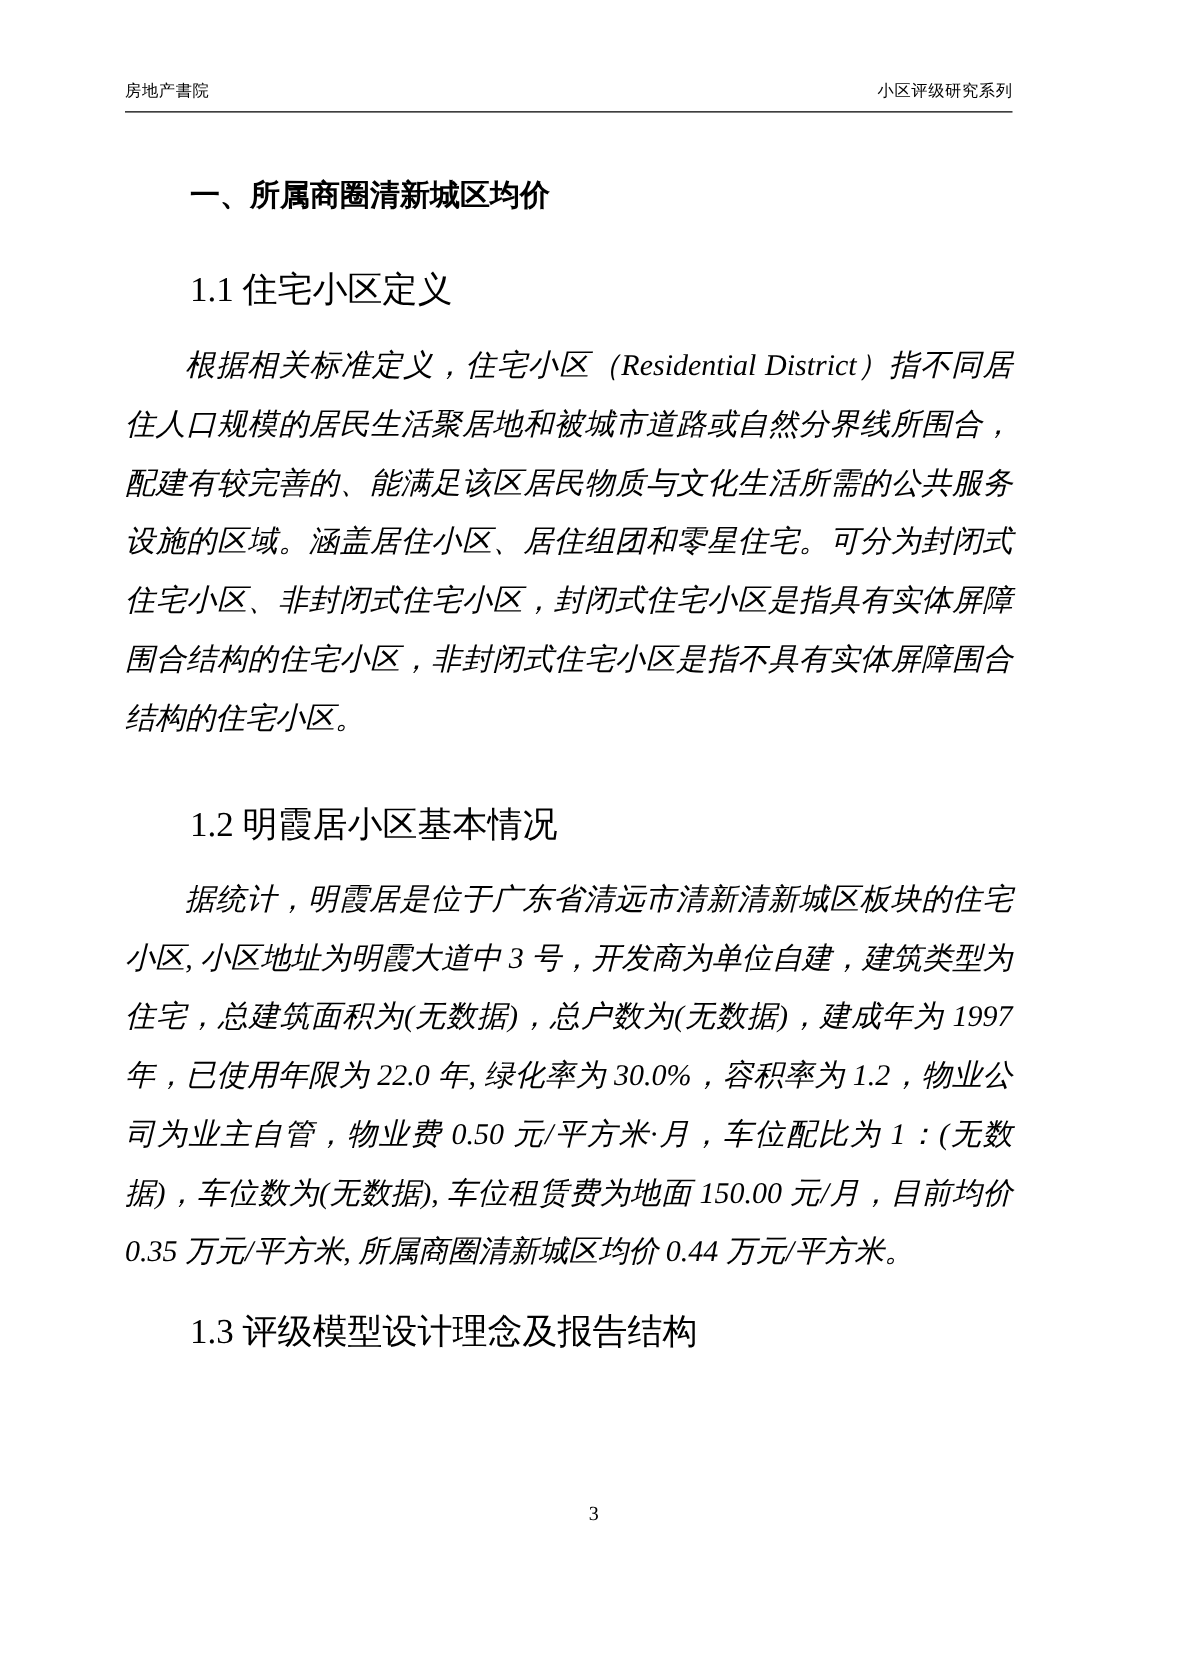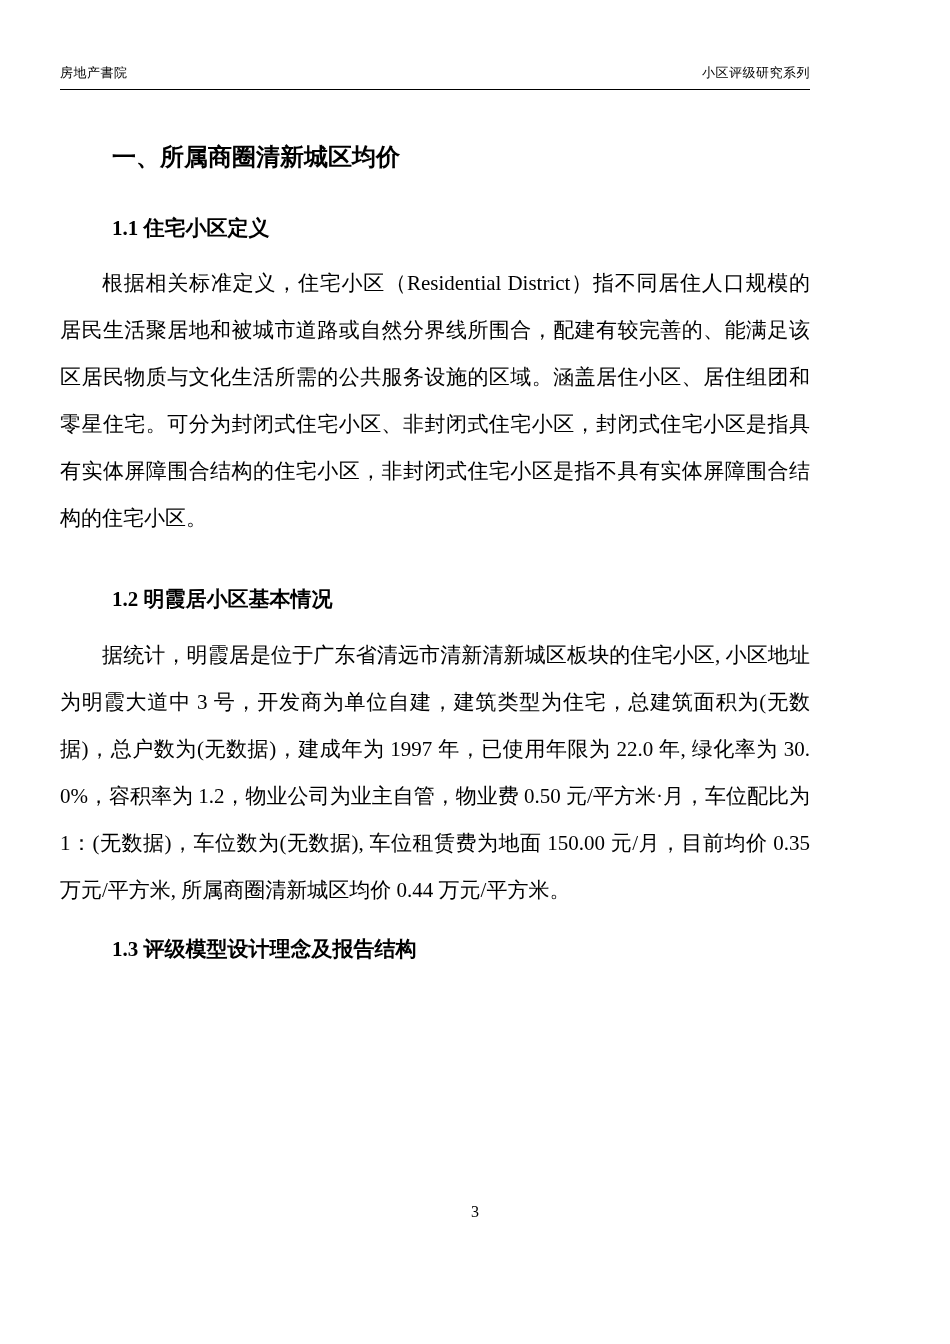--- a/index.html
+++ b/index.html
@@ -14,21 +14,21 @@
     font-family: "Liberation Serif", "DejaVu Serif", serif;
     color: #000000;
     overflow: hidden;
   }
   .page {
     position: relative;
     width: 950px;
     height: 1283px;
     background: #ffffff;
     box-sizing: border-box;
-    padding: 64px 140px 0 60px;
+    padding: 64px 140px 0 100px;
   }
   
   .page-header {
     display: flex;
     justify-content: space-between;
     align-items: flex-end;
     font-size: 13px;
     letter-spacing: 0.5px;
     padding-bottom: 7px;
     border-bottom: 1px solid #000000;
@@ -37,32 +37,33 @@
   .chapter-heading {
     margin: 52px 0 0 0;
     padding-left: 52px;
     font-size: 24px;
     font-weight: bold;
     line-height: 1.3;
   }
   .section-heading {
     margin: 40px 0 0 0;
     padding-left: 52px;
-    font-size: 21px;
-    font-weight: bold;
+    font-size: 28px;
+    font-weight: normal;
     line-height: 1.3;
   }
   
   .body-paragraph {
     margin: 18px 0 0 0;
-    font-size: 21px;
+    font-size: 24px;
     line-height: 47px;
     text-align: justify;
     text-indent: 2em;
     word-break: break-all;
+    font-style: italic;
   }
   
   .sec-1 .section-heading { margin-top: 42px; }
   .sec-2 .section-heading { margin-top: 44px; }
   .sec-3 .section-heading { margin-top: 22px; }
   
   .page-footer {
     position: absolute;
     left: 0;
     bottom: 62px;

